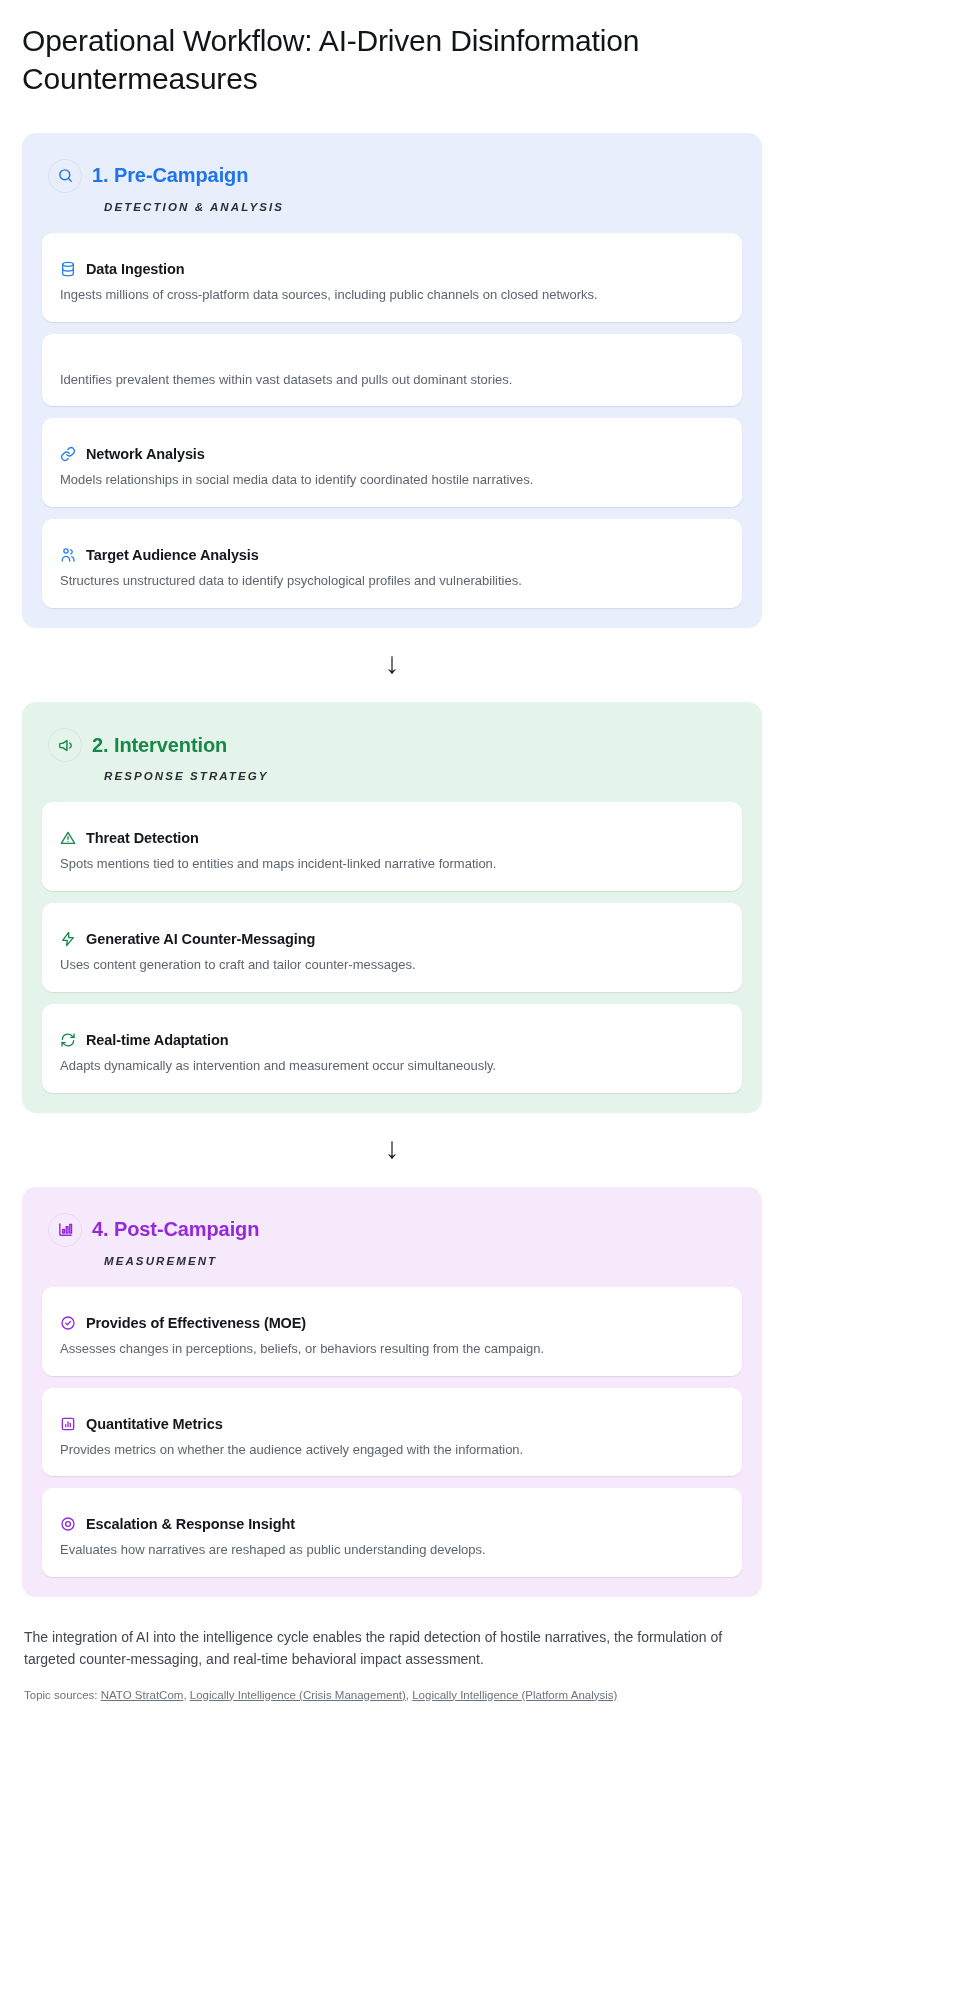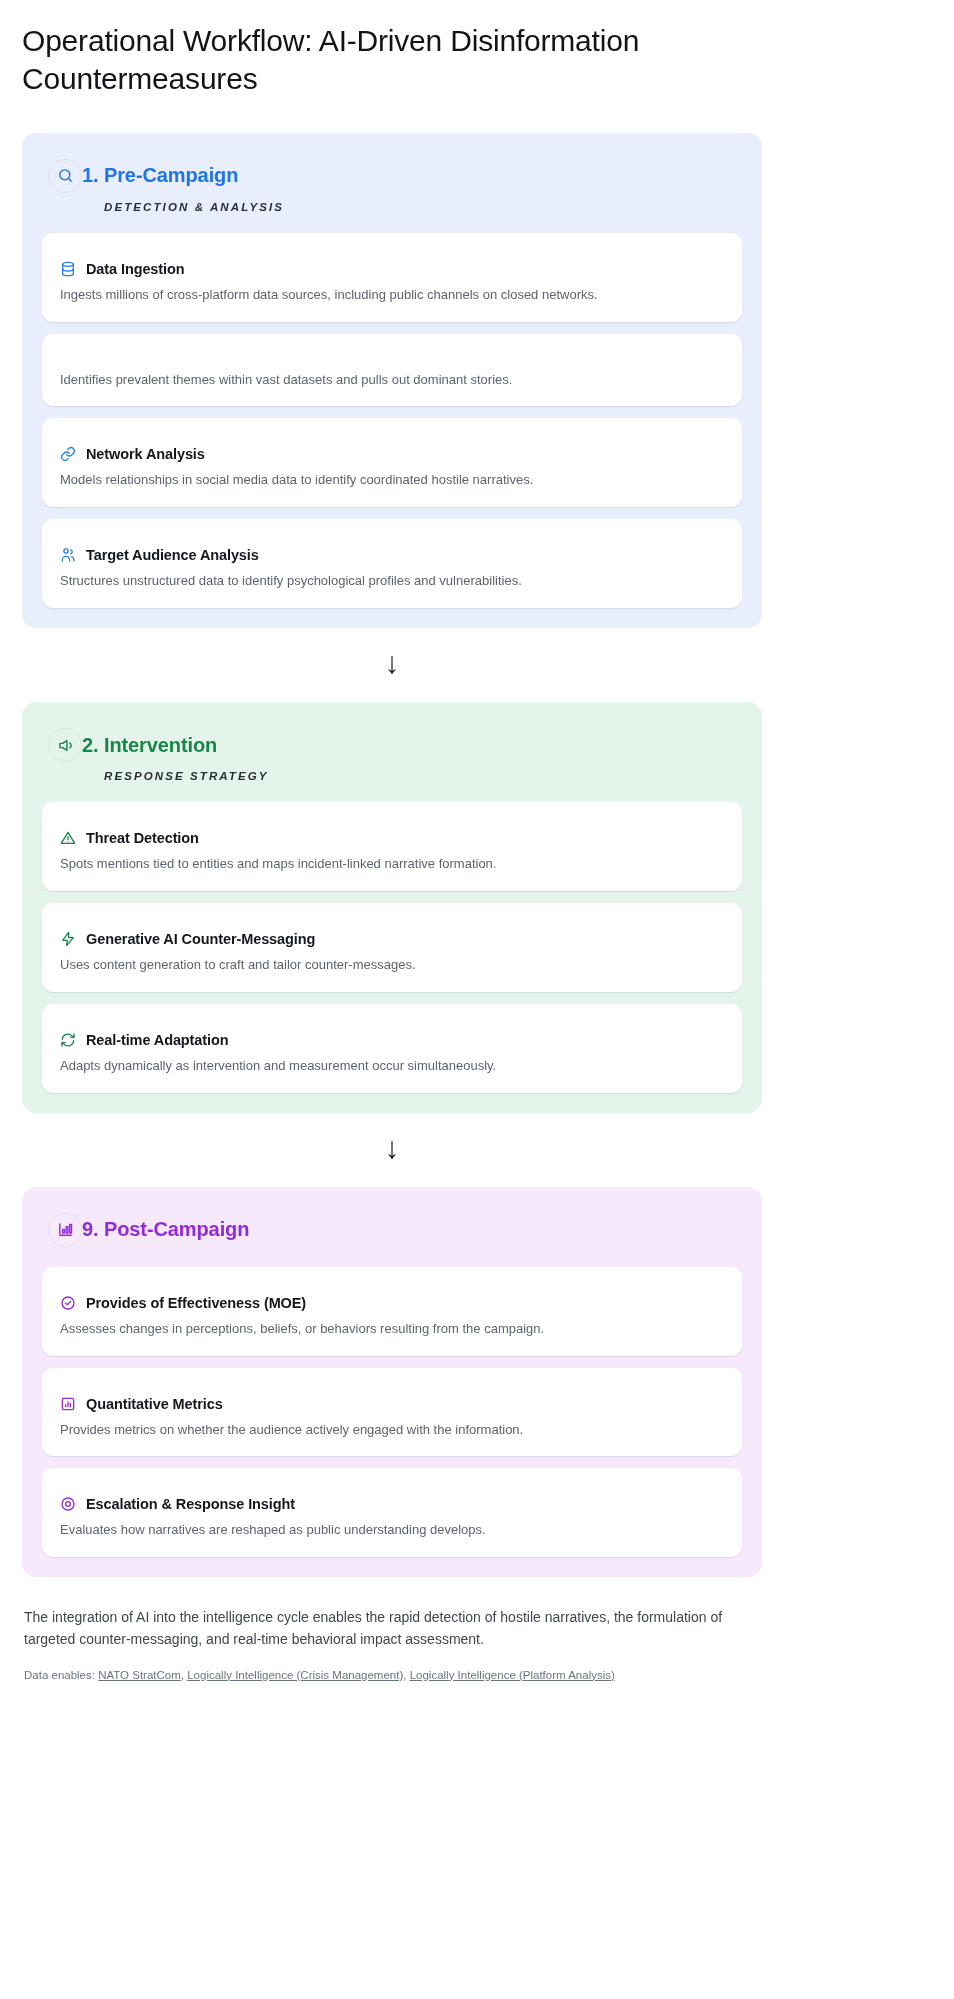--- a/index.html
+++ b/index.html
@@ -35,21 +35,21 @@
     border-radius: 14px;
     padding: 20px 20px 20px 20px;
   }
   .stage--blue   { background: #e8eefc; }
   .stage--green  { background: #e5f4ea; }
   .stage--purple { background: #f5e9fb; }
 
   .stage-head {
     display: flex;
     align-items: center;
-    gap: 0;
+    gap: 10px;
     padding: 6px 0 0 6px;
   }
   .stage-badge {
     width: 34px; height: 34px;
     border-radius: 50%;
     border: 1px solid rgba(0,0,0,0.06);
     display: flex; align-items: center; justify-content: center;
     flex: 0 0 auto;
     background: transparent;
   }
@@ -271,22 +271,23 @@
     <section class="stage stage--purple">
       <div class="stage-head">
         <div class="stage-badge">
           <svg width="17" height="17" viewBox="0 0 24 24" fill="none" stroke="#9429da" stroke-width="2" stroke-linecap="round" stroke-linejoin="round">
             <path d="M4 4v15a1 1 0 0 0 1 1h15"></path>
             <rect x="8" y="12" width="2.5" height="5"></rect>
             <rect x="13" y="8" width="2.5" height="9"></rect>
             <rect x="18" y="5" width="2.5" height="12"></rect>
           </svg>
         </div>
-        <div class="stage-title">9. Post-Campaign</div>
-      </div>
+        <div class="stage-title">4. Post-Campaign</div>
+      </div>
+      <div class="stage-sub">MEASUREMENT</div>
 
       <div class="cards">
 
         <div class="card">
           <div class="card-head">
             <span class="card-icon">
               <svg width="16" height="16" viewBox="0 0 24 24" fill="none" stroke="#9429da" stroke-width="2" stroke-linecap="round" stroke-linejoin="round">
                 <circle cx="12" cy="12" r="9"></circle>
                 <polyline points="8.5 12.2 11 14.7 15.8 9.5"></polyline>
               </svg>
@@ -325,18 +326,18 @@
         </div>
 
       </div>
     </section>
 
   </div>
 
   <div class="footer">
     <p class="footer-note">The integration of AI into the intelligence cycle enables the rapid detection of hostile narratives, the formulation of targeted counter-messaging, and real-time behavioral impact assessment.</p>
     <p class="footer-sources">
-      <span>Data enables:</span>
+      <span>Topic sources:</span>
       <a href="#">NATO StratCom</a><span>, </span><a href="#">Logically Intelligence (Crisis Management)</a><span>, </span><a href="#">Logically Intelligence (Platform Analysis)</a>
     </p>
   </div>
 
 </div>
 
 </body></html>

